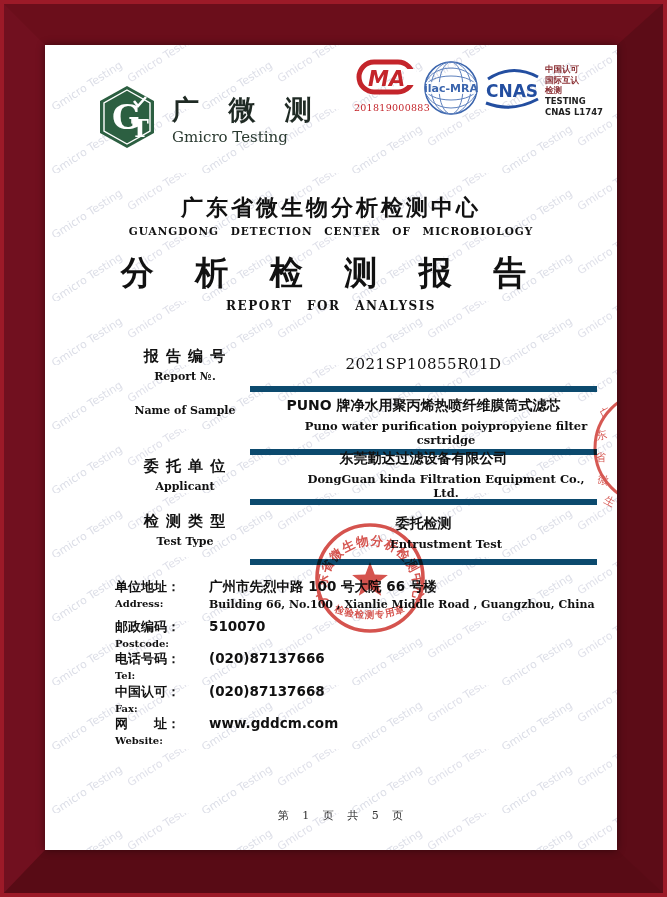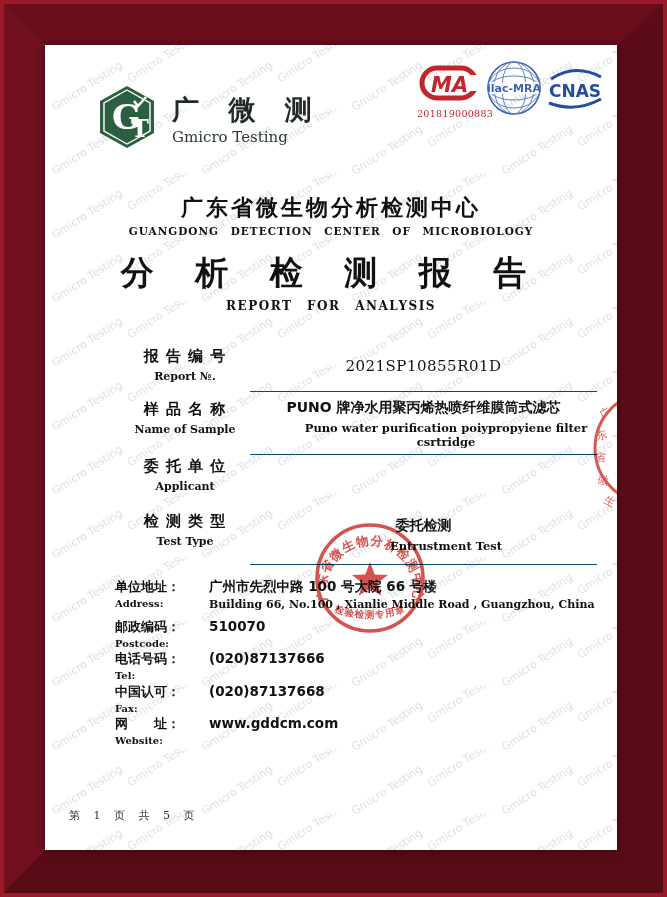--- a/index.html
+++ b/index.html
@@ -20,21 +20,21 @@
   .wm-svg{position:absolute;inset:0;z-index:0;}
   .layer{position:absolute;inset:0;z-index:1;}
   
   .brand{position:absolute;left:53px;top:40px;display:flex;align-items:flex-start;}
   .brand-hex{width:58px;height:64px;}
   .brand-text{margin-left:16px;padding-top:10px;}
   .brand-cn{font-size:27px;font-weight:700;color:#1f2a24;letter-spacing:10px;line-height:1.1;}
   .brand-en{font-family:"DejaVu Serif","Liberation Serif",serif;font-size:15px;color:#2a3a30;margin-top:3px;}
   
   .accred{position:absolute;right:14px;top:14px;display:flex;align-items:flex-start;}
-  .cma-box{width:64px;text-align:center;margin-top:6px;}
+  .cma-box{width:64px;text-align:center;}
   .cma-num{font-family:"DejaVu Serif","Liberation Serif",serif;font-size:9.5px;color:#c4252b;margin-top:1px;letter-spacing:.3px;}
   .ilac-box{width:58px;margin-left:4px;}
   .cnas-box{width:56px;margin-left:4px;margin-top:6px;}
   .cnas-lines{margin-left:5px;margin-top:5px;line-height:1.25;}
   .cnas-lines .ln{font-size:8.5px;font-weight:700;}
   .cnas-lines .ln.red{color:#8c3236;}
   .cnas-lines .ln.blk{color:#222;font-family:"DejaVu Sans","Liberation Sans",sans-serif;}
   
   .org-cn{position:absolute;left:0;right:0;top:148px;text-align:center;
     font-size:22px;font-weight:700;color:#111;letter-spacing:3px;}
@@ -45,21 +45,21 @@
     font-size:33px;font-weight:700;color:#111;letter-spacing:15px;}
   .report-en{position:absolute;left:0;right:0;top:254px;text-align:center;
     font-family:"DejaVu Serif","Liberation Serif",serif;font-weight:700;
     font-size:12px;color:#111;letter-spacing:1.5px;word-spacing:9px;}
   
   .field-row{position:absolute;left:70px;right:20px;}
   .field-row .lbl{position:absolute;left:0;top:2px;width:140px;text-align:center;}
   .lbl-cn{font-size:15px;font-weight:700;color:#111;letter-spacing:1px;white-space:nowrap;}
   .lbl-en{font-family:"DejaVu Serif","Liberation Serif",serif;font-weight:700;font-size:11px;color:#111;margin-top:4px;}
   .field-row .val{position:absolute;left:135px;right:0;top:0;bottom:0;
-    border-bottom:1px solid #0c4a6e;display:flex;flex-direction:column;
+    border-bottom:6px solid #0c4a6e;display:flex;flex-direction:column;
     justify-content:center;align-items:center;text-align:center;padding-bottom:4px;}
   .v1{font-size:14px;font-weight:700;color:#111;}
   .v2{font-family:"DejaVu Serif","Liberation Serif",serif;font-size:11.5px;font-weight:700;color:#111;margin-top:4px;margin-left:45px;}
   .v2:empty{display:none;}
   .row-report .v1{font-family:"DejaVu Serif","Liberation Serif",serif;font-weight:400;font-size:15px;letter-spacing:.5px;}
   #field-0{top:300px;height:47px;}
   #field-1{top:353px;height:57px;}
   #field-2{top:410px;height:50px;}
   #field-3{top:465px;height:55px;}
   
@@ -69,21 +69,21 @@
   .i-v1{font-size:13.5px;font-weight:700;color:#111;}
   .i-en{font-family:"DejaVu Serif","Liberation Serif",serif;font-size:10px;font-weight:700;color:#111;margin-top:2px;}
   .i-v2{font-family:"DejaVu Serif","Liberation Serif",serif;font-size:11px;font-weight:700;color:#111;margin-top:2px;}
   #info-0{top:533px;} #info-1{top:573px;} #info-2{top:605px;} #info-3{top:638px;} #info-4{top:670px;}
   
   .stamp-center{position:absolute;left:253px;top:461px;width:144px;height:144px;
     opacity:.88;mix-blend-mode:multiply;z-index:3;}
   .stamp-side{position:absolute;left:540px;top:338px;width:132px;height:140px;
     opacity:.85;mix-blend-mode:multiply;z-index:3;}
   
-  .footer{position:absolute;left:0;right:0;top:763px;
+  .footer{position:absolute;left:0;right:0;top:763px;text-align:center;
     font-family:"DejaVu Serif","Liberation Serif",serif;font-size:11px;
     color:#333;letter-spacing:5px;padding-left:24px;}
 </style>
 </head>
 <body>
 
 <div class="frame"></div>
 <div class="frame-edge"></div>
 
 <div class="page">
@@ -134,53 +134,63 @@
           <text x="29" y="33" text-anchor="middle" font-size="11" font-weight="700" fill="#3c66ae">ilac-MRA</text>
         </svg>
       </div>
       <div class="cnas-box">
         <svg width="56" height="46" viewBox="0 0 56 46">
           <path d="M4 14 Q28 -2 54 12" fill="none" stroke="#234ea0" stroke-width="3"></path>
           <text x="2" y="32" font-size="17" font-weight="700" fill="#234ea0">CNAS</text>
           <path d="M2 38 Q28 48 54 34" fill="none" stroke="#234ea0" stroke-width="3"></path>
         </svg>
       </div>
+      <div class="cnas-lines">
+        <div class="ln red">中国认可</div>
+        <div class="ln red">国际互认</div>
+        <div class="ln red">检测</div>
+        <div class="ln blk">TESTING</div>
+        <div class="ln blk">CNAS L1747</div>
+      </div>
     </div>
 
     <div class="org-cn">广东省微生物分析检测中心</div>
     <div class="org-en">GUANGDONG DETECTION CENTER OF MICROBIOLOGY</div>
     <div class="report-cn">分 析 检 测 报 告</div>
     <div class="report-en">REPORT FOR ANALYSIS</div>
 
     <div class="field-row row-report" id="field-0">
       <div class="lbl">
         <div class="lbl-cn">报 告 编 号</div>
         <div class="lbl-en">Report №.</div>
       </div>
       <div class="val">
         <div class="v1">2021SP10855R01D</div>
 
       </div>
     </div>
 
     <div class="field-row" id="field-1">
       <div class="lbl">
-        <div class="lbl-cn">样 品 名 称</div>
         <div class="lbl-en">Name of Sample</div>
       </div>
       <div class="val">
         <div class="v1">PUNO 牌净水用聚丙烯热喷纤维膜筒式滤芯</div>
         <div class="v2">Puno water purification poiypropyiene filter csrtridge</div>
       </div>
     </div>
 
     <div class="field-row" id="field-2">
       <div class="lbl">
         <div class="lbl-cn">委 托 单 位</div>
         <div class="lbl-en">Applicant</div>
+      </div>
+      <div class="val">
+        <div class="v1">东莞勤达过滤设备有限公司</div>
+        <div class="v2">DongGuan kinda Filtration Equipment Co., Ltd.</div>
       </div>
     </div>
 
     <div class="field-row" id="field-3">
       <div class="lbl">
         <div class="lbl-cn">检 测 类 型</div>
         <div class="lbl-en">Test Type</div>
       </div>
       <div class="val">
         <div class="v1">委托检测</div>

